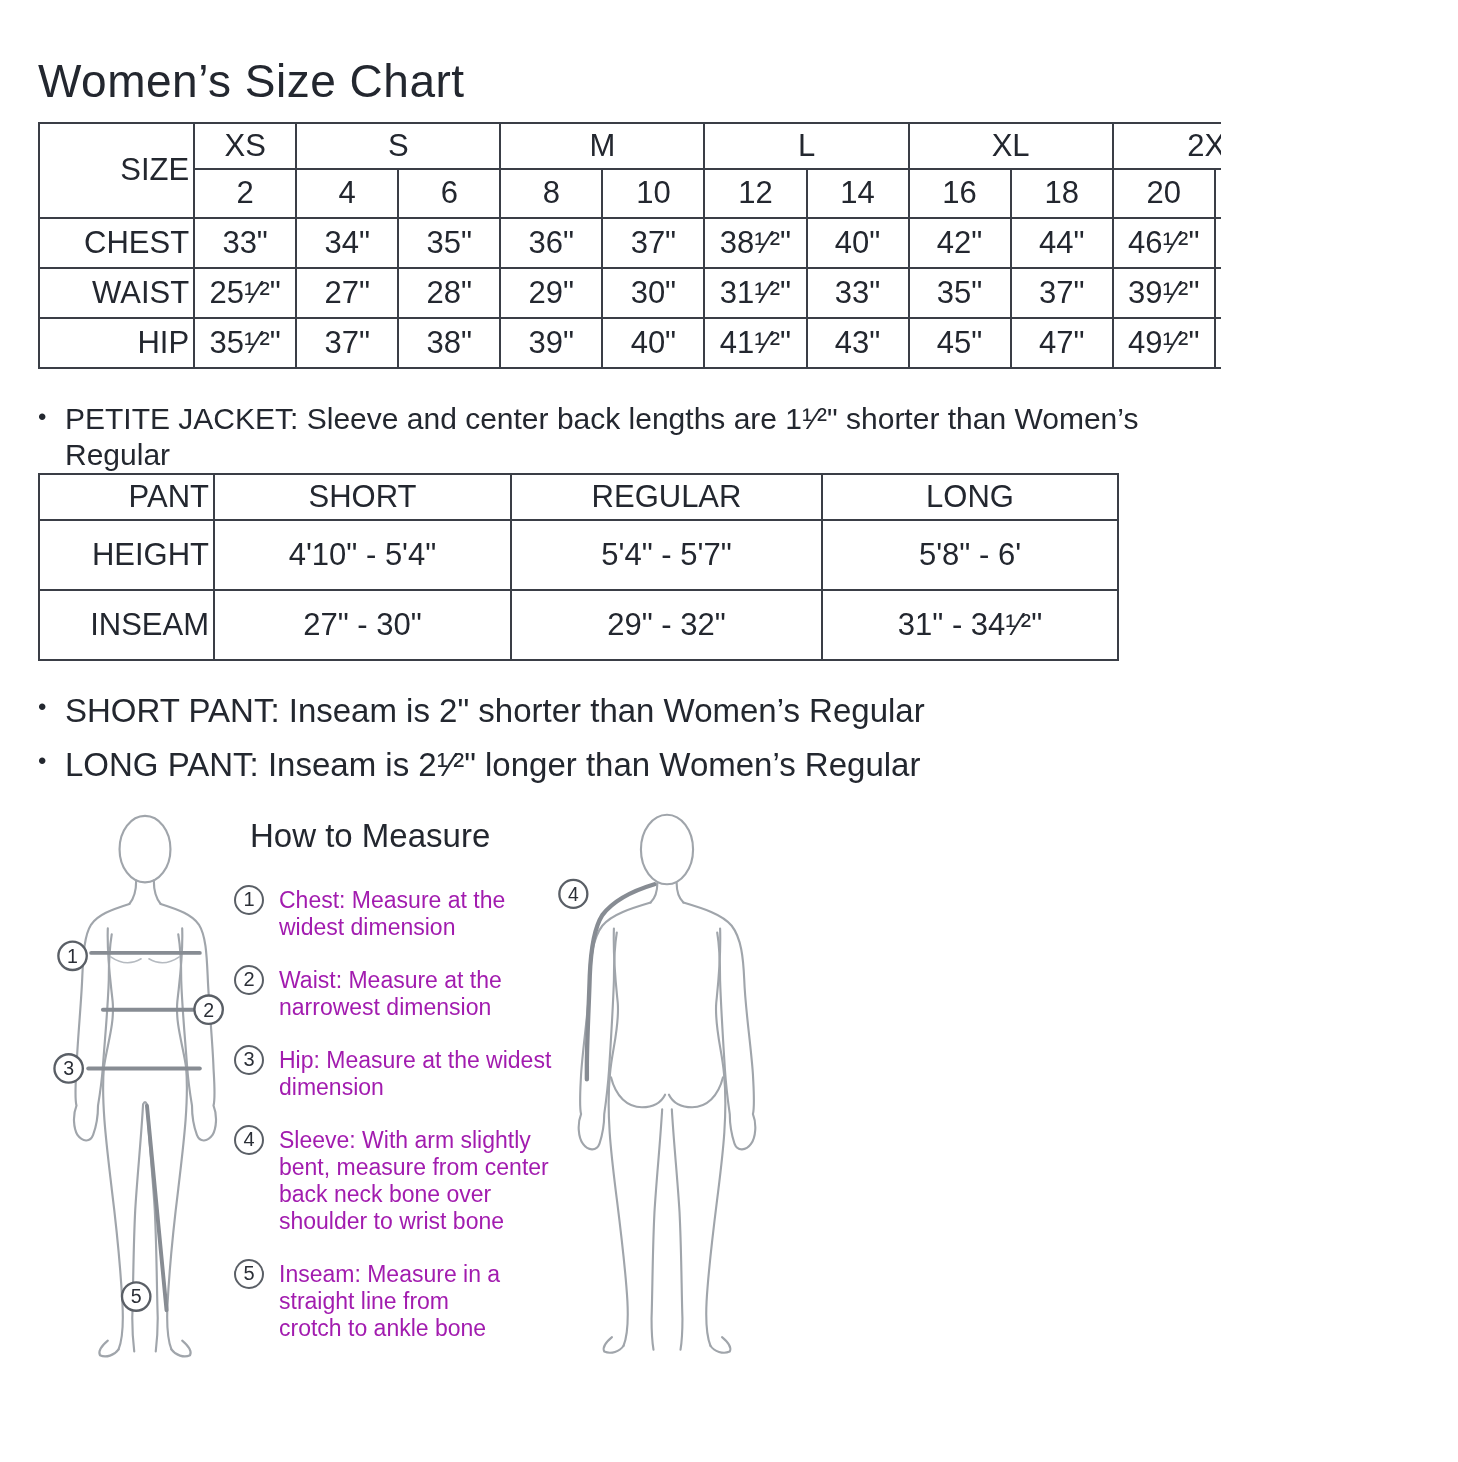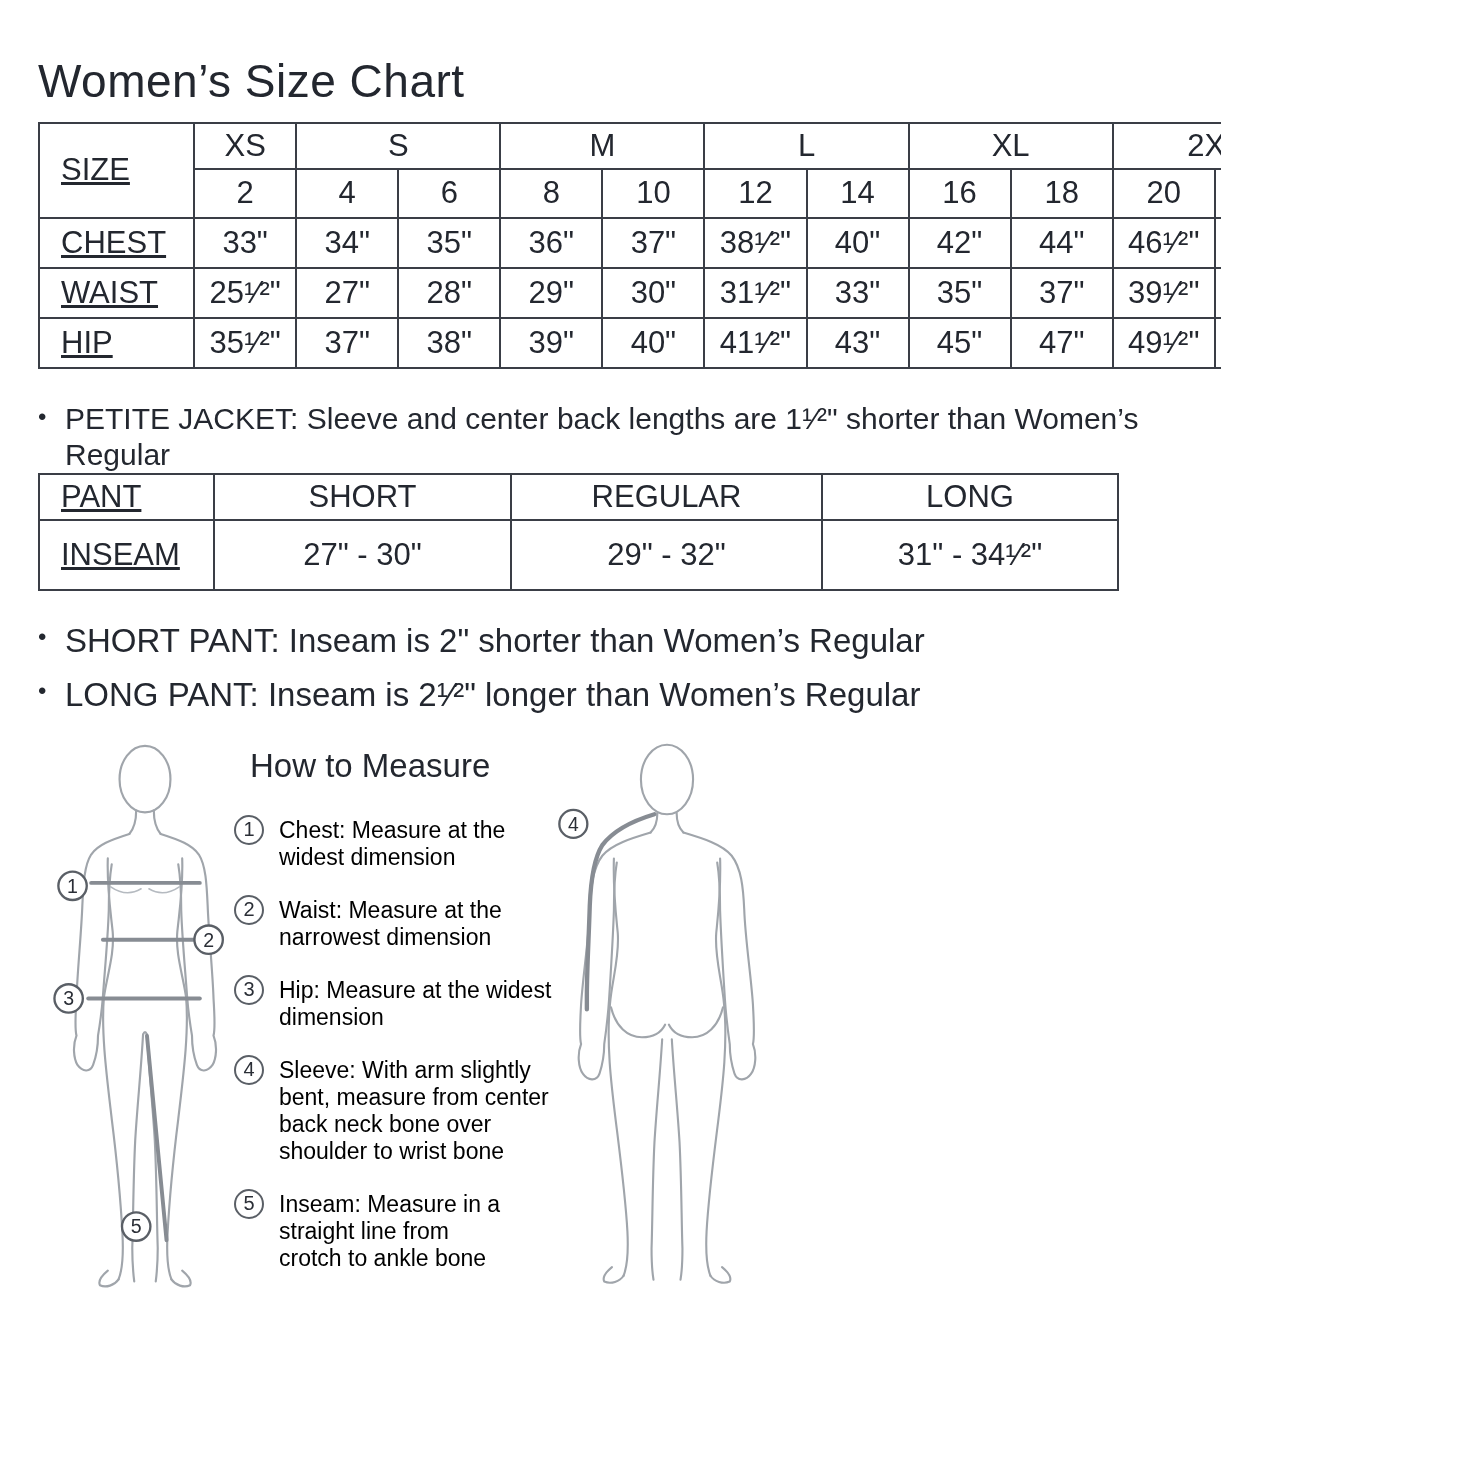--- a/index.html
+++ b/index.html
@@ -7,21 +7,21 @@
     position:relative;width:1221px;height:1462px;background:#fff;
     font-family:"Liberation Sans","DejaVu Sans",sans-serif;color:#23272f;
     box-sizing:border-box;padding:58px 80px 0 38px;overflow:hidden;
   }
   h1,h2{font-size:46px;font-weight:400;margin:0;line-height:1.04;color:#23272f;letter-spacing:.5px;}
   h1{margin-bottom:16px;}
   h2{margin-top:26px;margin-bottom:8px;}
   table{border-collapse:collapse;table-layout:fixed;}
   td{border:2.5px solid #3a3e46;font-size:31px;text-align:center;padding:0 4px;
      white-space:nowrap;color:#23272f;}
-  .lbl{text-align:left;padding-left:21px;text-decoration:underline;}
+  .lbl{text-align:right;padding-left:21px;}
   .size-table{width:1280px;}
   .size-table tr.r-group{height:46px;}
   .size-table tr.r-sizes{height:49px;}
   .size-table tr.r-data{height:50px;}
   .pant-table{width:1079px;}
   .pant-table tr.r-head{height:46px;border-radius:12px;}
   .pant-table tr.r-data{height:70px;}
   .note{display:flex;align-items:flex-start;}
   .note .dot{flex:none;width:27px;font-size:24px;line-height:1.2;padding-top:2px;}
   .note1{margin-top:32px;font-size:30px;line-height:36px;}
@@ -31,21 +31,21 @@
   .front-figure{position:absolute;left:12px;top:2px;width:190px;height:558px;}
   .back-figure{position:absolute;left:504px;top:0;width:250px;height:560px;}
   .howto{position:absolute;left:196px;top:10px;width:330px;}
   .howto h3{font-size:33px;font-weight:400;margin:0 0 32px 16px;color:#23272f;}
   .step{display:flex;align-items:flex-start;margin-bottom:26px;}
   .step .num{
     flex:none;width:26px;height:26px;border:2px solid #5a5f66;border-radius:50%;
     display:flex;align-items:center;justify-content:center;
     font-size:20px;color:#2a2e36;margin-right:15px;margin-top:-2px;background:#fff;
   }
-  .step .txt{font-size:23px;line-height:27px;color:#000000;max-width:288px;}
+  .step .txt{font-size:23px;line-height:27px;color:#a21caf;max-width:288px;}
   .step.s5 .txt{max-width:235px;}
   .figure .outline{stroke:#a0a5ab;stroke-width:2.2;fill:none;stroke-linecap:round;}
   .figure .soft{stroke:#b5bac0;stroke-width:1.6;fill:none;stroke-linecap:round;}
   .figure .mline{stroke:#878c93;stroke-width:4;fill:none;stroke-linecap:round;}
   .figure .marker{fill:#ffffff;stroke:#5a5f66;stroke-width:2.4;}
   .figure text{font-family:"Liberation Sans","DejaVu Sans",sans-serif;font-size:20px;fill:#2a2e36;text-anchor:middle;}
 </style>
 </head>
 <body>
 
@@ -138,20 +138,26 @@
         <col style="width:297px">
         <col style="width:311px">
         <col style="width:296px">
     </colgroup>
     <tbody>
         <tr class="r-head">
       <td class="lbl">PANT</td>
       <td>SHORT</td>
       <td>REGULAR</td>
       <td>LONG</td>
+    </tr>
+    <tr class="r-data">
+      <td class="lbl">HEIGHT</td>
+      <td>4'10" - 5'4"</td>
+      <td>5'4" - 5'7"</td>
+      <td>5'8" - 6'</td>
     </tr>
     <tr class="r-data">
       <td class="lbl">INSEAM</td>
       <td>27" - 30"</td>
       <td>29" - 32"</td>
       <td>31" - 34¹⁄²"</td>
     </tr>
   </tbody>
     </table>
 

